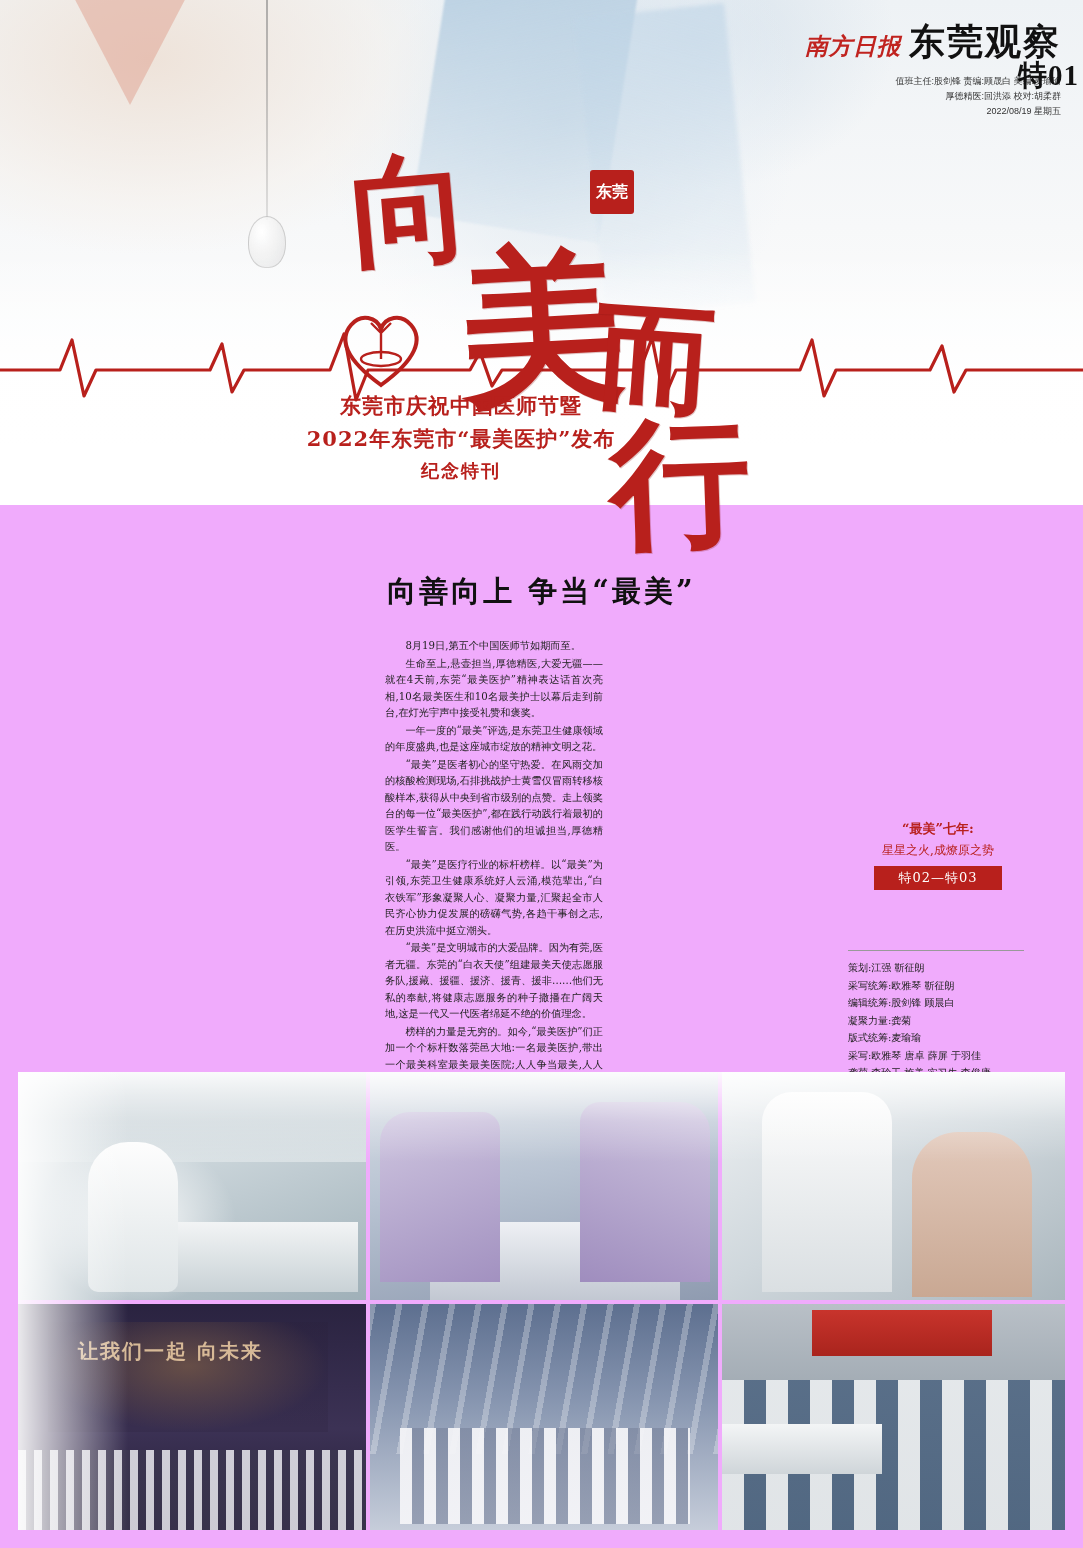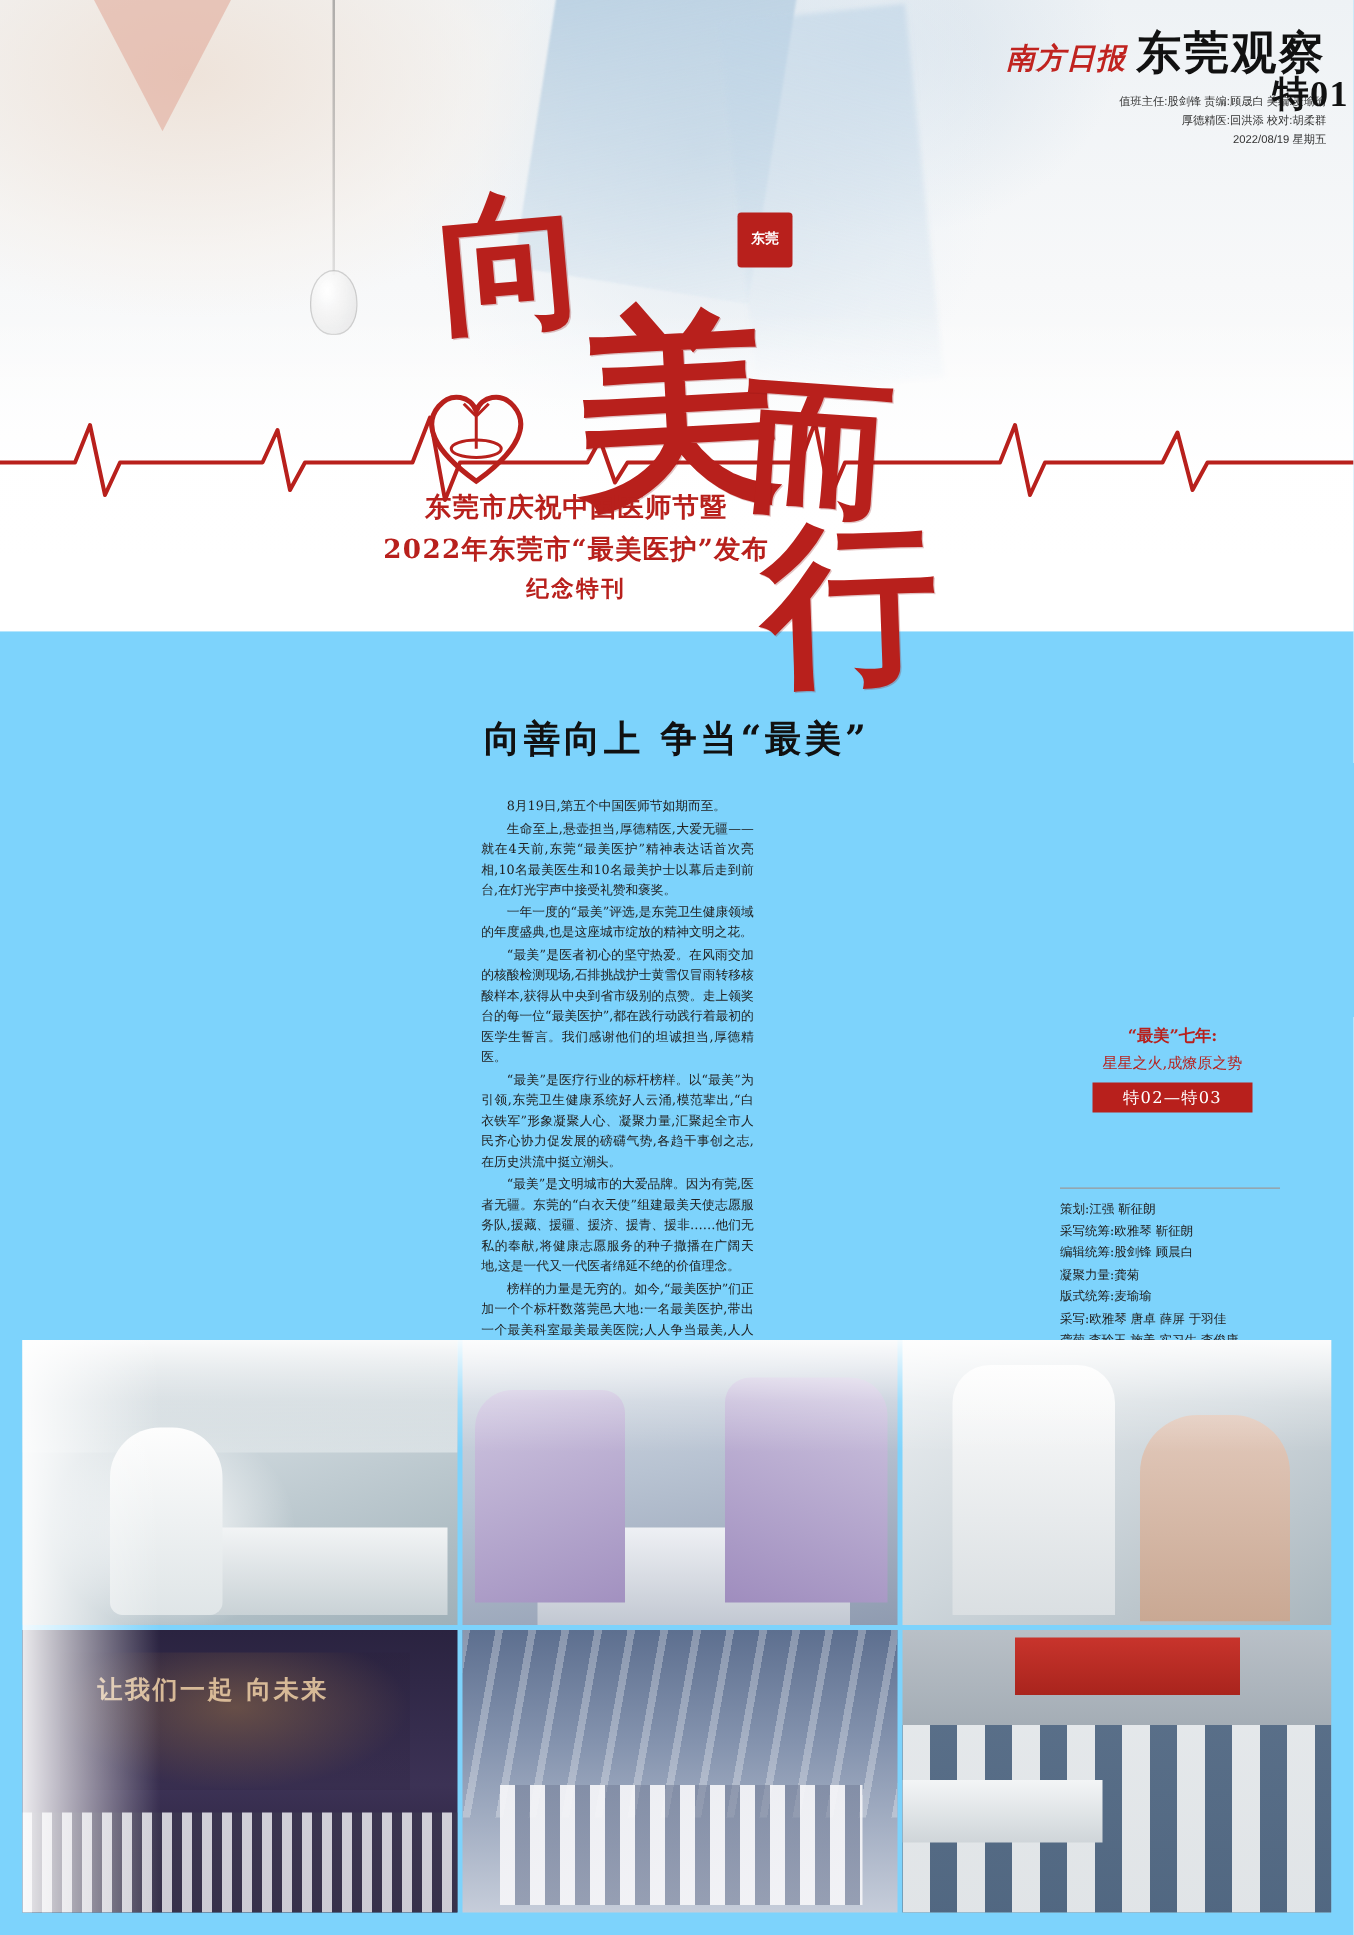--- a/index.html
+++ b/index.html
@@ -8,21 +8,21 @@
     background: #ffffff;
   }
   body {
     font-family: "Liberation Sans", sans-serif;
   }
   .page {
     position: relative;
     width: 1083px;
     height: 1548px;
     overflow: hidden;
-    background: #7dd3fc;
+    background: #f0abfc;
   }
 
   
   .top-art {
     position: absolute;
     left: 0; top: 0;
     width: 1083px; height: 505px;
     background:
       radial-gradient(ellipse 420px 260px at 150px 60px, rgba(238,226,216,0.95) 0%, rgba(246,240,234,0.5) 55%, rgba(255,255,255,0) 75%),
       radial-gradient(ellipse 300px 320px at 560px 120px, rgba(214,226,236,0.75) 0%, rgba(236,242,247,0.35) 60%, rgba(255,255,255,0) 80%),
@@ -151,21 +151,21 @@
   .bc1 { left: 20px;  top: 20px;  font-size: 120px; transform: rotate(-5deg); }
   .bc2 { left: 130px; top: 108px; font-size: 165px; transform: rotate(-3deg); }
   .bc3 { left: 265px; top: 170px; font-size: 120px; transform: rotate(4deg); }
   .bc4 { left: 280px; top: 280px; font-size: 140px; transform: rotate(-2deg); }
   .dg-badge {
     position: absolute;
     left: 260px; top: 60px;
     width: 44px; height: 44px;
     background: #b8201c;
     color: #fff;
-    font-size: 11px;
+    font-size: 16px;
     font-weight: 700;
     display: flex;
     align-items: center;
     justify-content: center;
     border-radius: 3px;
     line-height: 1.05;
     text-align: center;
   }
   .heart-emblem {
     position: absolute;

